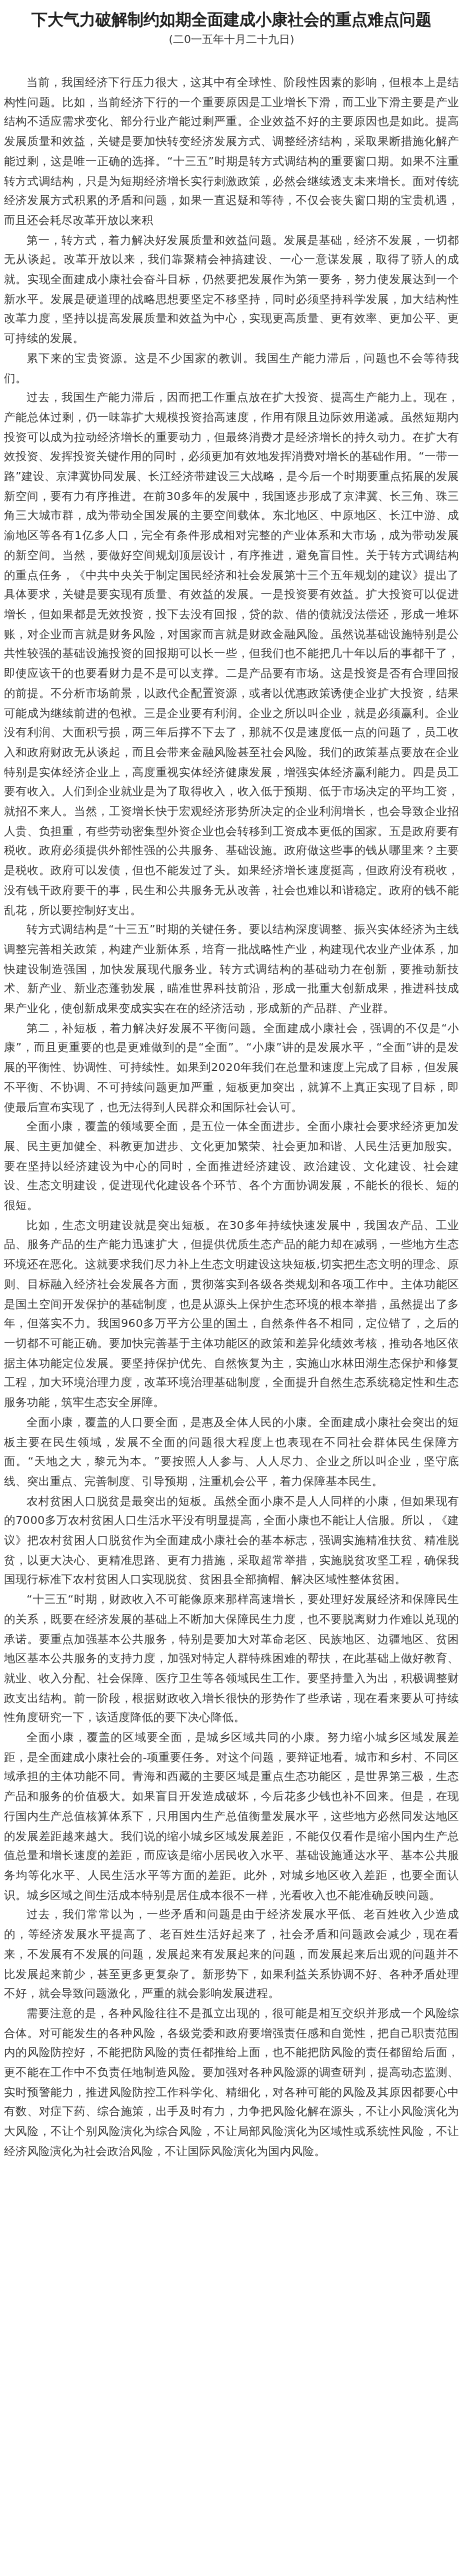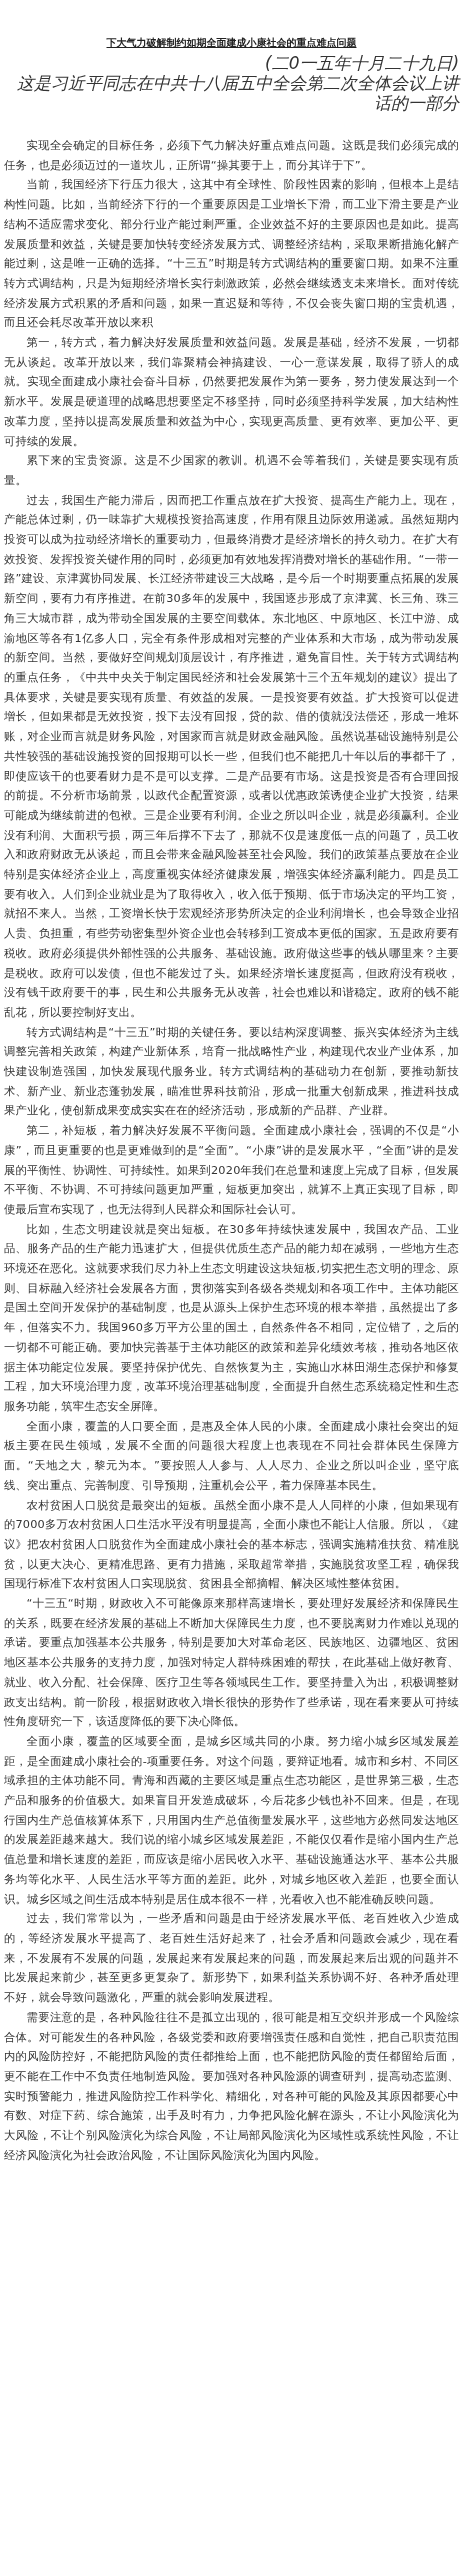--- a/index.html
+++ b/index.html
@@ -3,63 +3,60 @@
 <meta charset="utf-8">
 <style>
   html, body { margin: 0; padding: 0; background: #ffffff; }
   body {
     width: 463px;
     font-family: "DejaVu Sans", "Liberation Sans", sans-serif;
     color: #333333;
   }
   .article { padding: 0 3.9px; }
   .title {
-    margin: 33px 0 0 0;
+    margin: 10px 0 0 0;
     text-align: center;
-    font-size: 10px;
+    font-size: 16px;
     font-weight: bold;
     line-height: 20px;
     color: #222222;
-    text-decoration: underline;
   }
   .date, .subtitle {
-    text-align: right;
-    font-size: 17px;
+    text-align: center;
+    font-size: 11px;
     line-height: 20px;
     color: #333333;
-    font-style: italic;
   }
   .spacer { height: 23px; }
   .body p {
     margin: 0;
     font-size: 11.3px;
     line-height: 19.7px;
     text-indent: 2em;
     text-align: justify;
     letter-spacing: 0.2px;
   }
   .gap { height: 46px; }
 </style>
 </head>
 <body>
 
 <div class="article">
   <div class="title">下大气力破解制约如期全面建成小康社会的重点难点问题</div>
   <div class="date">(二0一五年十月二十九日)</div>
-  <div class="subtitle">这是习近平同志在中共十八届五中全会第二次全体会议上讲话的一部分</div>
   <div class="spacer"></div>
 
   <div class="body">
-    <p>实现全会确定的目标任务，必须下气力解决好重点难点问题。这既是我们必须完成的任务，也是必须迈过的一道坎儿，正所谓“操其要于上，而分其详于下”。</p>
     <p>当前，我国经济下行压力很大，这其中有全球性、阶段性因素的影响，但根本上是结构性问题。比如，当前经济下行的一个重要原因是工业增长下滑，而工业下滑主要是产业结构不适应需求变化、部分行业产能过剩严重。企业效益不好的主要原因也是如此。提高发展质量和效益，关键是要加快转变经济发展方式、调整经济结构，采取果断措施化解产能过剩，这是唯一正确的选择。“十三五”时期是转方式调结构的重要窗口期。如果不注重转方式调结构，只是为短期经济增长实行刺激政策，必然会继续透支未来增长。面对传统经济发展方式积累的矛盾和问题，如果一直迟疑和等待，不仅会丧失窗口期的宝贵机遇，而且还会耗尽改革开放以来积</p>
     <p>第一，转方式，着力解决好发展质量和效益问题。发展是基础，经济不发展，一切都无从谈起。改革开放以来，我们靠聚精会神搞建设、一心一意谋发展，取得了骄人的成就。实现全面建成小康社会奋斗目标，仍然要把发展作为第一要务，努力使发展达到一个新水平。发展是硬道理的战略思想要坚定不移坚持，同时必须坚持科学发展，加大结构性改革力度，坚持以提高发展质量和效益为中心，实现更高质量、更有效率、更加公平、更可持续的发展。</p>
-    <p>累下来的宝贵资源。这是不少国家的教训。机遇不会等着我们，关键是要实现有质量。</p>
+    <p>累下来的宝贵资源。这是不少国家的教训。我国生产能力滞后，问题也不会等待我们。</p>
     <p>过去，我国生产能力滞后，因而把工作重点放在扩大投资、提高生产能力上。现在，产能总体过剩，仍一味靠扩大规模投资抬高速度，作用有限且边际效用递减。虽然短期内投资可以成为拉动经济增长的重要动力，但最终消费才是经济增长的持久动力。在扩大有效投资、发挥投资关键作用的同时，必须更加有效地发挥消费对增长的基础作用。“一带一路”建设、京津冀协同发展、长江经济带建设三大战略，是今后一个时期要重点拓展的发展新空间，要有力有序推进。在前30多年的发展中，我国逐步形成了京津冀、长三角、珠三角三大城市群，成为带动全国发展的主要空间载体。东北地区、中原地区、长江中游、成渝地区等各有1亿多人口，完全有条件形成相对完整的产业体系和大市场，成为带动发展的新空间。当然，要做好空间规划顶层设计，有序推进，避免盲目性。关于转方式调结构的重点任务，《中共中央关于制定国民经济和社会发展第十三个五年规划的建议》提出了具体要求，关键是要实现有质量、有效益的发展。一是投资要有效益。扩大投资可以促进增长，但如果都是无效投资，投下去没有回报，贷的款、借的债就没法偿还，形成一堆坏账，对企业而言就是财务风险，对国家而言就是财政金融风险。虽然说基础设施特别是公共性较强的基础设施投资的回报期可以长一些，但我们也不能把几十年以后的事都干了，即使应该干的也要看财力是不是可以支撑。二是产品要有市场。这是投资是否有合理回报的前提。不分析市场前景，以政代企配置资源，或者以优惠政策诱使企业扩大投资，结果可能成为继续前进的包袱。三是企业要有利润。企业之所以叫企业，就是必须赢利。企业没有利润、大面积亏损，两三年后撑不下去了，那就不仅是速度低一点的问题了，员工收入和政府财政无从谈起，而且会带来金融风险甚至社会风险。我们的政策基点要放在企业特别是实体经济企业上，高度重视实体经济健康发展，增强实体经济赢利能力。四是员工要有收入。人们到企业就业是为了取得收入，收入低于预期、低于市场决定的平均工资，就招不来人。当然，工资增长快于宏观经济形势所决定的企业利润增长，也会导致企业招人贵、负担重，有些劳动密集型外资企业也会转移到工资成本更低的国家。五是政府要有税收。政府必须提供外部性强的公共服务、基础设施。政府做这些事的钱从哪里来？主要是税收。政府可以发债，但也不能发过了头。如果经济增长速度挺高，但政府没有税收，没有钱干政府要干的事，民生和公共服务无从改善，社会也难以和谐稳定。政府的钱不能乱花，所以要控制好支出。</p>
     <p>转方式调结构是“十三五”时期的关键任务。要以结构深度调整、振兴实体经济为主线调整完善相关政策，构建产业新体系，培育一批战略性产业，构建现代农业产业体系，加快建设制造强国，加快发展现代服务业。转方式调结构的基础动力在创新，要推动新技术、新产业、新业态蓬勃发展，瞄准世界科技前沿，形成一批重大创新成果，推进科技成果产业化，使创新成果变成实实在在的经济活动，形成新的产品群、产业群。</p>
     <p>第二，补短板，着力解决好发展不平衡问题。全面建成小康社会，强调的不仅是“小康”，而且更重要的也是更难做到的是“全面”。“小康”讲的是发展水平，“全面”讲的是发展的平衡性、协调性、可持续性。如果到2020年我们在总量和速度上完成了目标，但发展不平衡、不协调、不可持续问题更加严重，短板更加突出，就算不上真正实现了目标，即使最后宣布实现了，也无法得到人民群众和国际社会认可。</p>
+    <p>全面小康，覆盖的领域要全面，是五位一体全面进步。全面小康社会要求经济更加发展、民主更加健全、科教更加进步、文化更加繁荣、社会更加和谐、人民生活更加殷实。要在坚持以经济建设为中心的同时，全面推进经济建设、政治建设、文化建设、社会建设、生态文明建设，促进现代化建设各个环节、各个方面协调发展，不能长的很长、短的很短。</p>
     <p>比如，生态文明建设就是突出短板。在30多年持续快速发展中，我国农产品、工业品、服务产品的生产能力迅速扩大，但提供优质生态产品的能力却在减弱，一些地方生态环境还在恶化。这就要求我们尽力补上生态文明建设这块短板,切实把生态文明的理念、原则、目标融入经济社会发展各方面，贯彻落实到各级各类规划和各项工作中。主体功能区是国土空间开发保护的基础制度，也是从源头上保护生态环境的根本举措，虽然提出了多年，但落实不力。我国960多万平方公里的国土，自然条件各不相同，定位错了，之后的一切都不可能正确。要加快完善基于主体功能区的政策和差异化绩效考核，推动各地区依据主体功能定位发展。要坚持保护优先、自然恢复为主，实施山水林田湖生态保护和修复工程，加大环境治理力度，改革环境治理基础制度，全面提升自然生态系统稳定性和生态服务功能，筑牢生态安全屏障。</p>
     <p>全面小康，覆盖的人口要全面，是惠及全体人民的小康。全面建成小康社会突出的短板主要在民生领域，发展不全面的问题很大程度上也表现在不同社会群体民生保障方面。“天地之大，黎元为本。”要按照人人参与、人人尽力、企业之所以叫企业，坚守底线、突出重点、完善制度、引导预期，注重机会公平，着力保障基本民生。</p>
     <p>农村贫困人口脱贫是最突出的短板。虽然全面小康不是人人同样的小康，但如果现有的7000多万农村贫困人口生活水平没有明显提高，全面小康也不能让人信服。所以，《建议》把农村贫困人口脱贫作为全面建成小康社会的基本标志，强调实施精准扶贫、精准脱贫，以更大决心、更精准思路、更有力措施，采取超常举措，实施脱贫攻坚工程，确保我国现行标准下农村贫困人口实现脱贫、贫困县全部摘帽、解决区域性整体贫困。</p>
     <p>“十三五“时期，财政收入不可能像原来那样高速增长，要处理好发展经济和保障民生的关系，既要在经济发展的基础上不断加大保障民生力度，也不要脱离财力作难以兑现的承诺。要重点加强基本公共服务，特别是要加大对革命老区、民族地区、边疆地区、贫困地区基本公共服务的支持力度，加强对特定人群特殊困难的帮扶，在此基础上做好教育、就业、收入分配、社会保障、医疗卫生等各领域民生工作。要坚持量入为出，积极调整财政支出结构。前一阶段，根据财政收入增长很快的形势作了些承诺，现在看来要从可持续性角度研究一下，该适度降低的要下决心降低。</p>
     <p>全面小康，覆盖的区域要全面，是城乡区域共同的小康。努力缩小城乡区域发展差距，是全面建成小康社会的-项重要任务。对这个问题，要辩证地看。城市和乡村、不同区域承担的主体功能不同。青海和西藏的主要区域是重点生态功能区，是世界第三极，生态产品和服务的价值极大。如果盲目开发造成破坏，今后花多少钱也补不回来。但是，在现行国内生产总值核算体系下，只用国内生产总值衡量发展水平，这些地方必然同发达地区的发展差距越来越大。我们说的缩小城乡区域发展差距，不能仅仅看作是缩小国内生产总值总量和增长速度的差距，而应该是缩小居民收入水平、基础设施通达水平、基本公共服务均等化水平、人民生活水平等方面的差距。此外，对城乡地区收入差距，也要全面认识。城乡区域之间生活成本特别是居住成本很不一样，光看收入也不能准确反映问题。</p>
     <p>过去，我们常常以为，一些矛盾和问题是由于经济发展水平低、老百姓收入少造成的，等经济发展水平提高了、老百姓生活好起来了，社会矛盾和问题政会减少，现在看来，不发展有不发展的问题，发展起来有发展起来的问题，而发展起来后出观的问题并不比发展起来前少，甚至更多更复杂了。新形势下，如果利益关系协调不好、各种矛盾处理不好，就会导致问题激化，严重的就会影响发展进程。</p>
     <p>需要注意的是，各种风险往往不是孤立出现的，很可能是相互交织并形成一个风险综合体。对可能发生的各种风险，各级党委和政府要增强责任感和自觉性，把自己职责范围内的风险防控好，不能把防风险的责任都推给上面，也不能把防风险的责任都留给后面，更不能在工作中不负责任地制造风险。要加强对各种风险源的调查研判，提高动态监测、实时预警能力，推进风险防控工作科学化、精细化，对各种可能的风险及其原因都要心中有数、对症下药、综合施策，出手及时有力，力争把风险化解在源头，不让小风险演化为大风险，不让个别风险演化为综合风险，不让局部风险演化为区域性或系统性风险，不让经济风险演化为社会政治风险，不让国际风险演化为国内风险。</p>
   </div>
 
   <div class="gap"></div>

